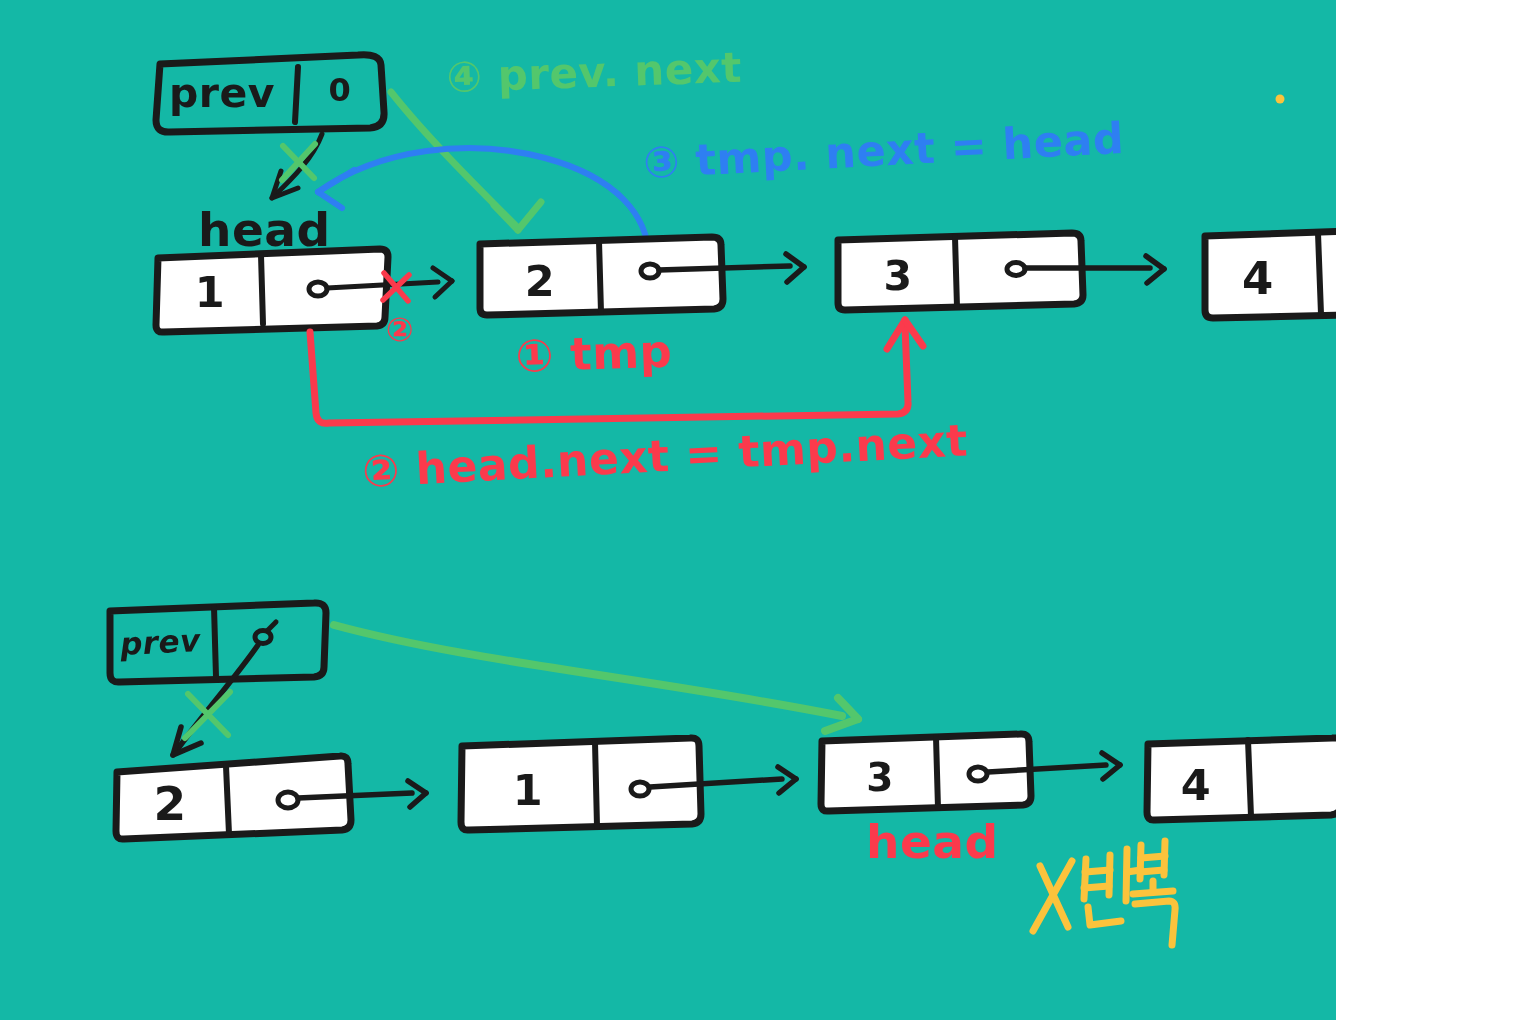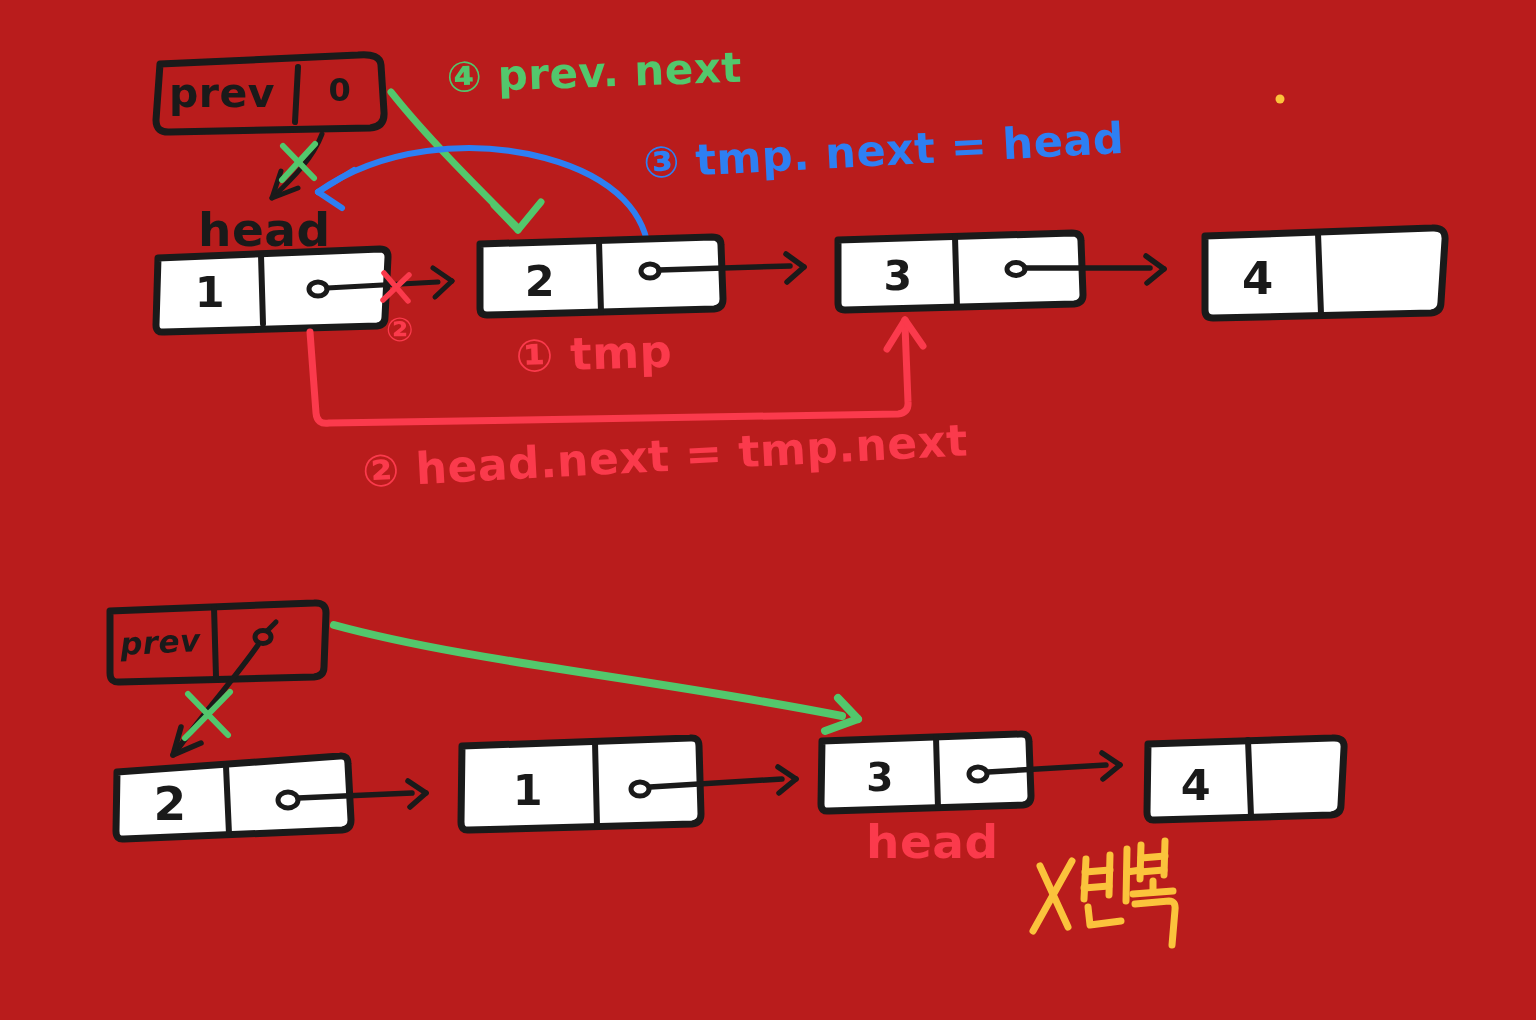--- a/index.html
+++ b/index.html
@@ -1,17 +1,17 @@
 <!DOCTYPE html>
 <html><head>
 <meta charset="utf-8">
 <style>
   html,body{margin:0;padding:0;background:#ffffff;}
   .canvas-wrap{
-    position:relative;width:1536px;height:1020px;background:#b91c1c;overflow:hidden;
+    position:relative;width:1336px;height:1020px;background:#14b8a6;overflow:hidden;
     font-family:"DejaVu Sans", sans-serif;
   }
   svg text{
     font-family:"DejaVu Sans", sans-serif;
     font-weight:bold;
   }
   .ink-text{fill:#1a1a1a;}
   .green-text{fill:#53c76c;}
   .blue-text{fill:#2e7ff2;}
   .red-text{fill:#fb3a4c;}

